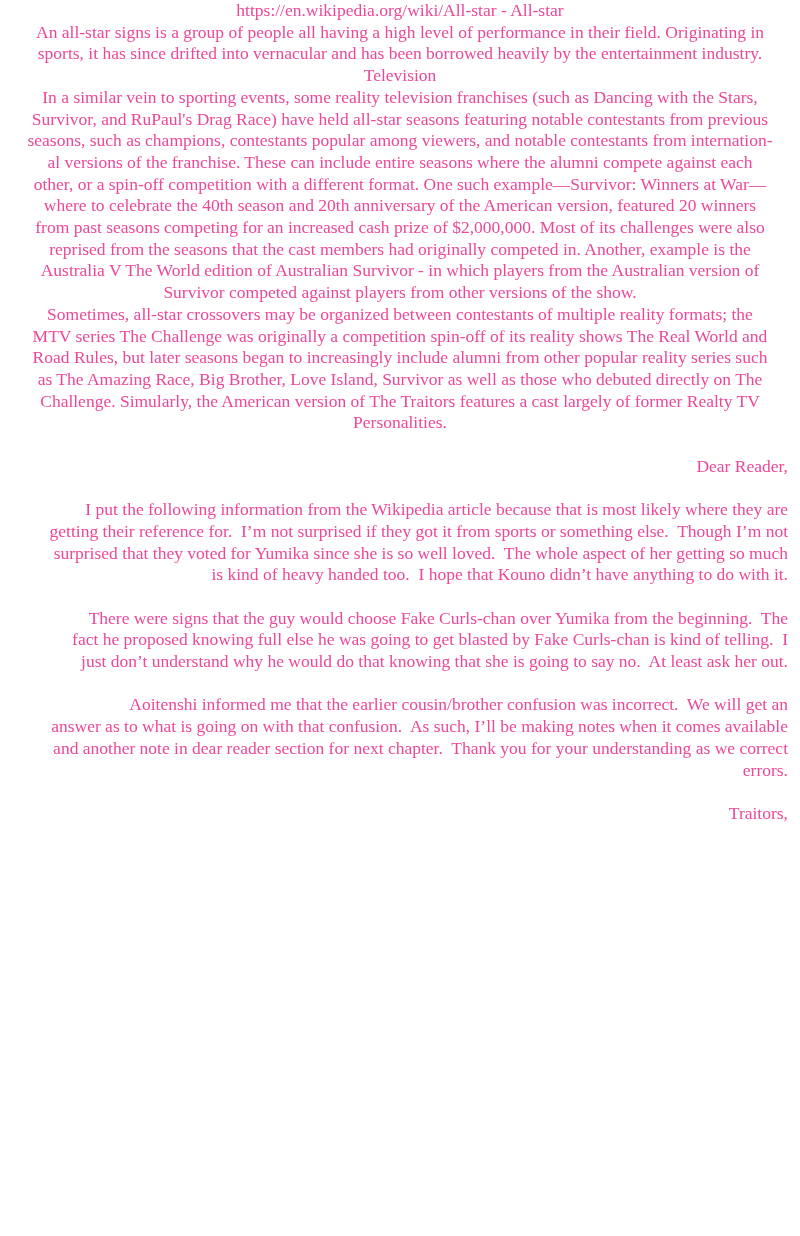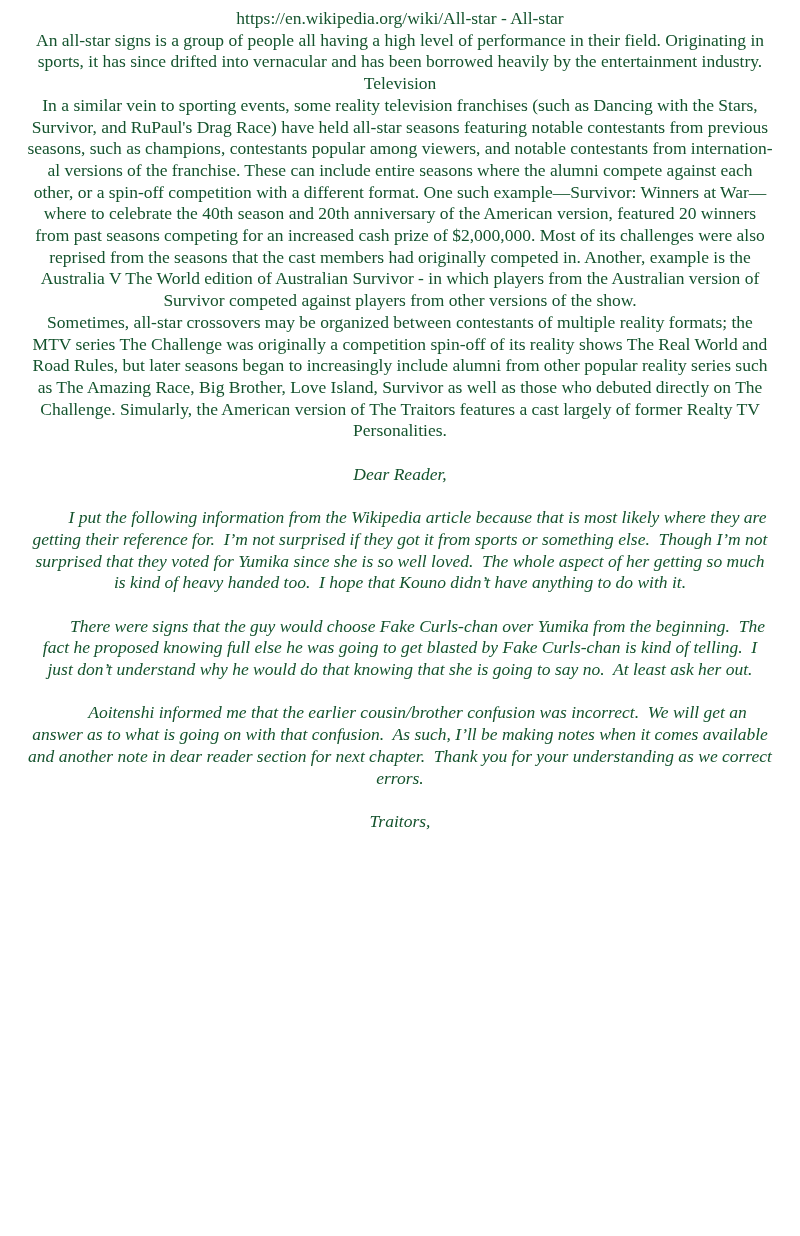--- a/index.html
+++ b/index.html
@@ -9,37 +9,36 @@
   }
   body {
     width: 800px;
     height: 1236px;
     overflow: hidden;
   }
   .doc {
     box-sizing: border-box;
     width: 800px;
     height: 1236px;
-    padding: 8px 12px 0 12px;
+    padding: 0 12px 0 12px;
     font-family: "Liberation Serif", serif;
     font-size: 17.5px;
     line-height: 21.7px;
-    color: #14532d;
+    color: #ec4899;
     background: #ffffff;
   }
   .lines {
     white-space: pre-wrap;
     tab-size: 8;
   }
   .center {
     text-align: center;
   }
   .left {
-    text-align: center;
-    font-style: italic;
+    text-align: right;
   }
   
   .sp {
     margin-top: 21.7px;
   }
 </style>
 </head>
 <body>
 
 <div class="doc">

